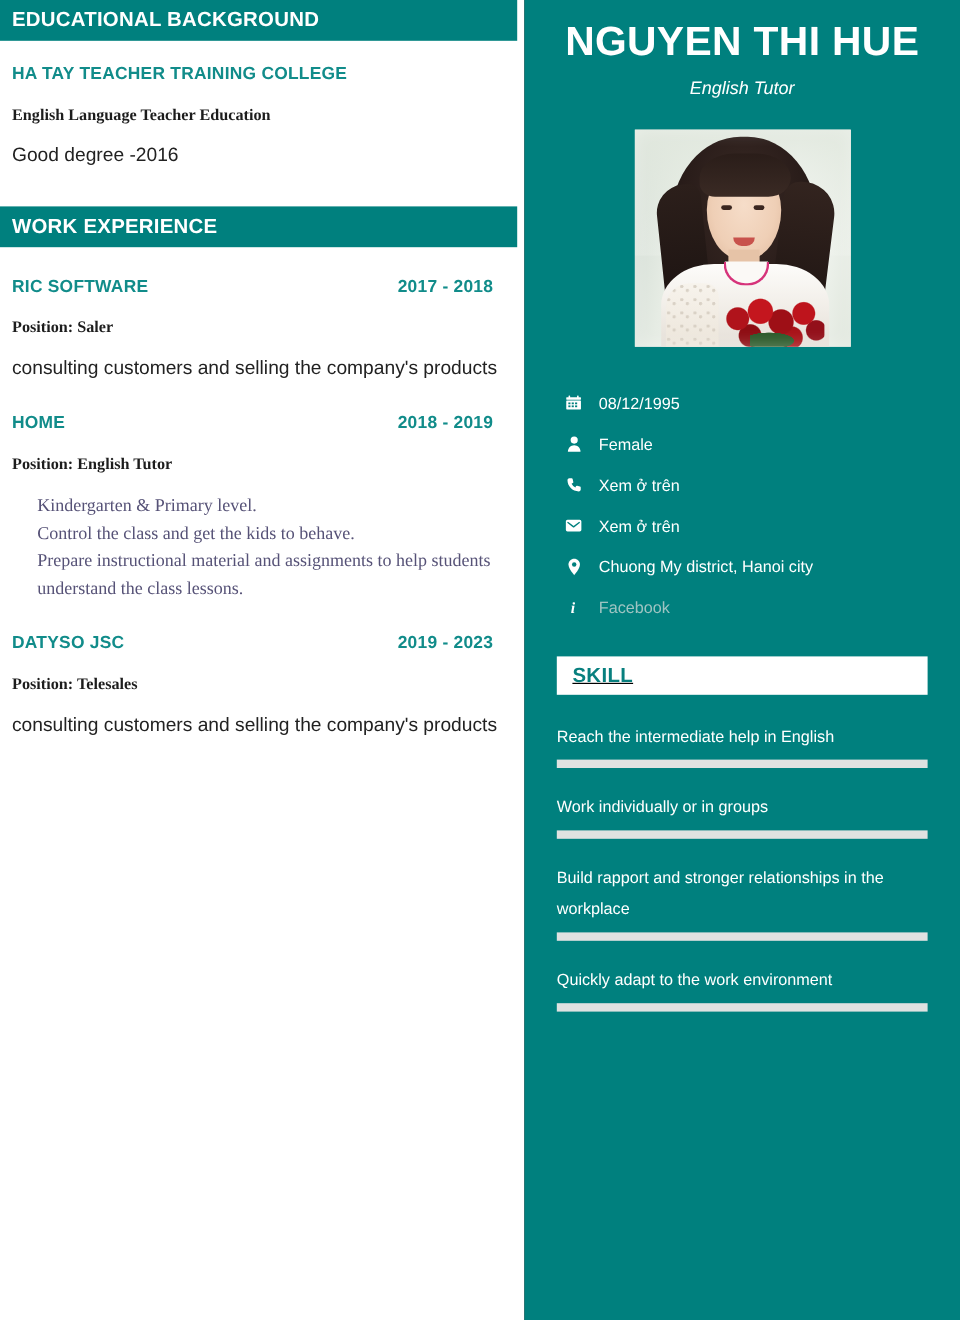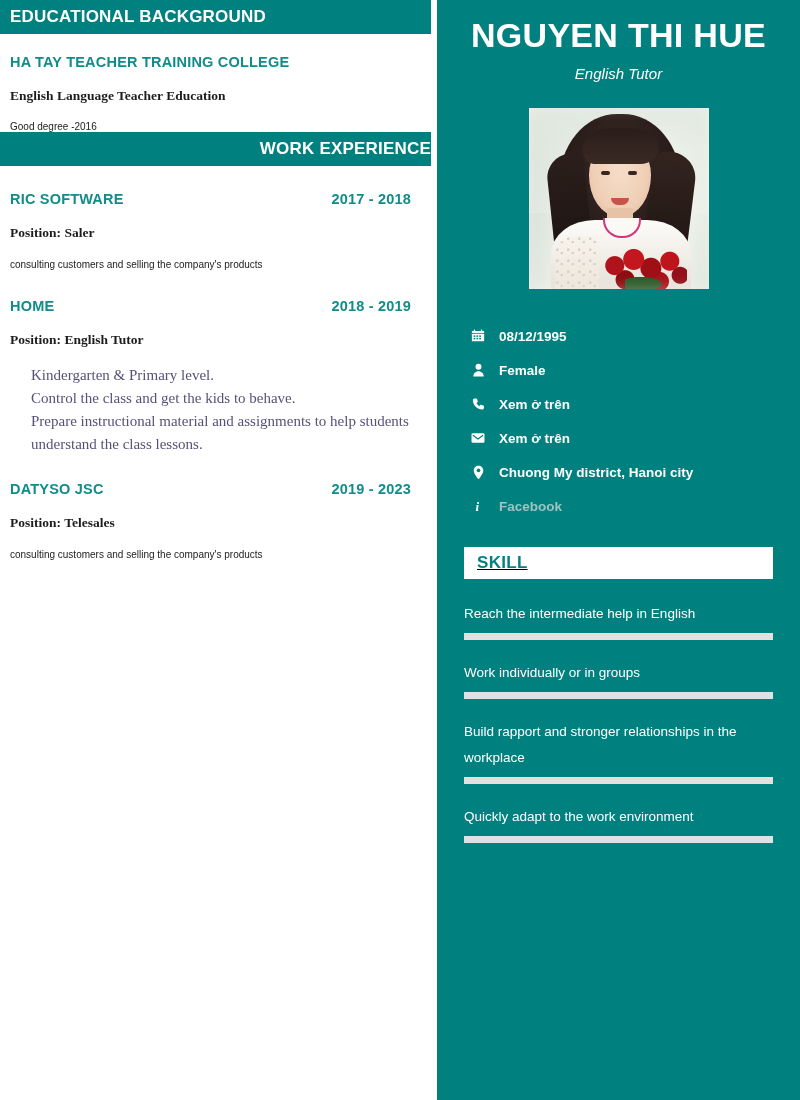--- a/index.html
+++ b/index.html
@@ -66,21 +66,21 @@
     white-space: nowrap;
   }
   .position-line {
     color: #1d1d1d;
     font-size: 13.5px;
     font-weight: bold;
     font-family: Liberation Serif, serif;
   }
   .plain-line {
     color: #222222;
-    font-size: 10px;
+    font-size: 16px;
   }
   .bullet-block {
     font-family: "Liberation Serif", serif;
     color: #565277;
     font-size: 15px;
     line-height: 23px;
     padding-left: 21px;
   }
 
   
@@ -223,21 +223,21 @@
   }
   .contact-icon {
     width: 22px;
     flex: 0 0 22px;
     display: flex;
     align-items: center;
     justify-content: center;
     color: #ffffff;
   }
   .contact-icon svg { display: block; }
-  .contact-text { padding-left: 10px; font-weight: bold; }
+  .contact-text { padding-left: 10px; }
   .contact-text.muted { color: #9ec4c2; }
 
   
   .skill-header-box {
     margin: 24px auto 0 auto;
     width: 309px;
     height: 32px;
     background: #ffffff;
     display: flex;
     align-items: center;
@@ -278,21 +278,21 @@
     <div class="section-header">
       <span>EDUCATIONAL BACKGROUND</span>
     </div>
 
     <div class="section-body">
       <div class="org-name" style="padding-top:20px;">HA TAY TEACHER TRAINING COLLEGE</div>
       <div class="position-line" style="padding-top:18px;">English Language Teacher Education</div>
       <div class="plain-line" style="padding-top:17px;">Good degree -2016</div>
     </div>
 
-    <div class="section-header" style="justify-content:flex-end;">
+    <div class="section-header" style="margin-top:33px;">
       <span>WORK EXPERIENCE</span>
     </div>
 
     <div class="section-body">
 
       <div class="job">
         <div class="org-row" style="padding-top:25px;">
           <span class="org-name">RIC SOFTWARE</span>
           <span class="org-dates">2017 - 2018</span>
         </div>

